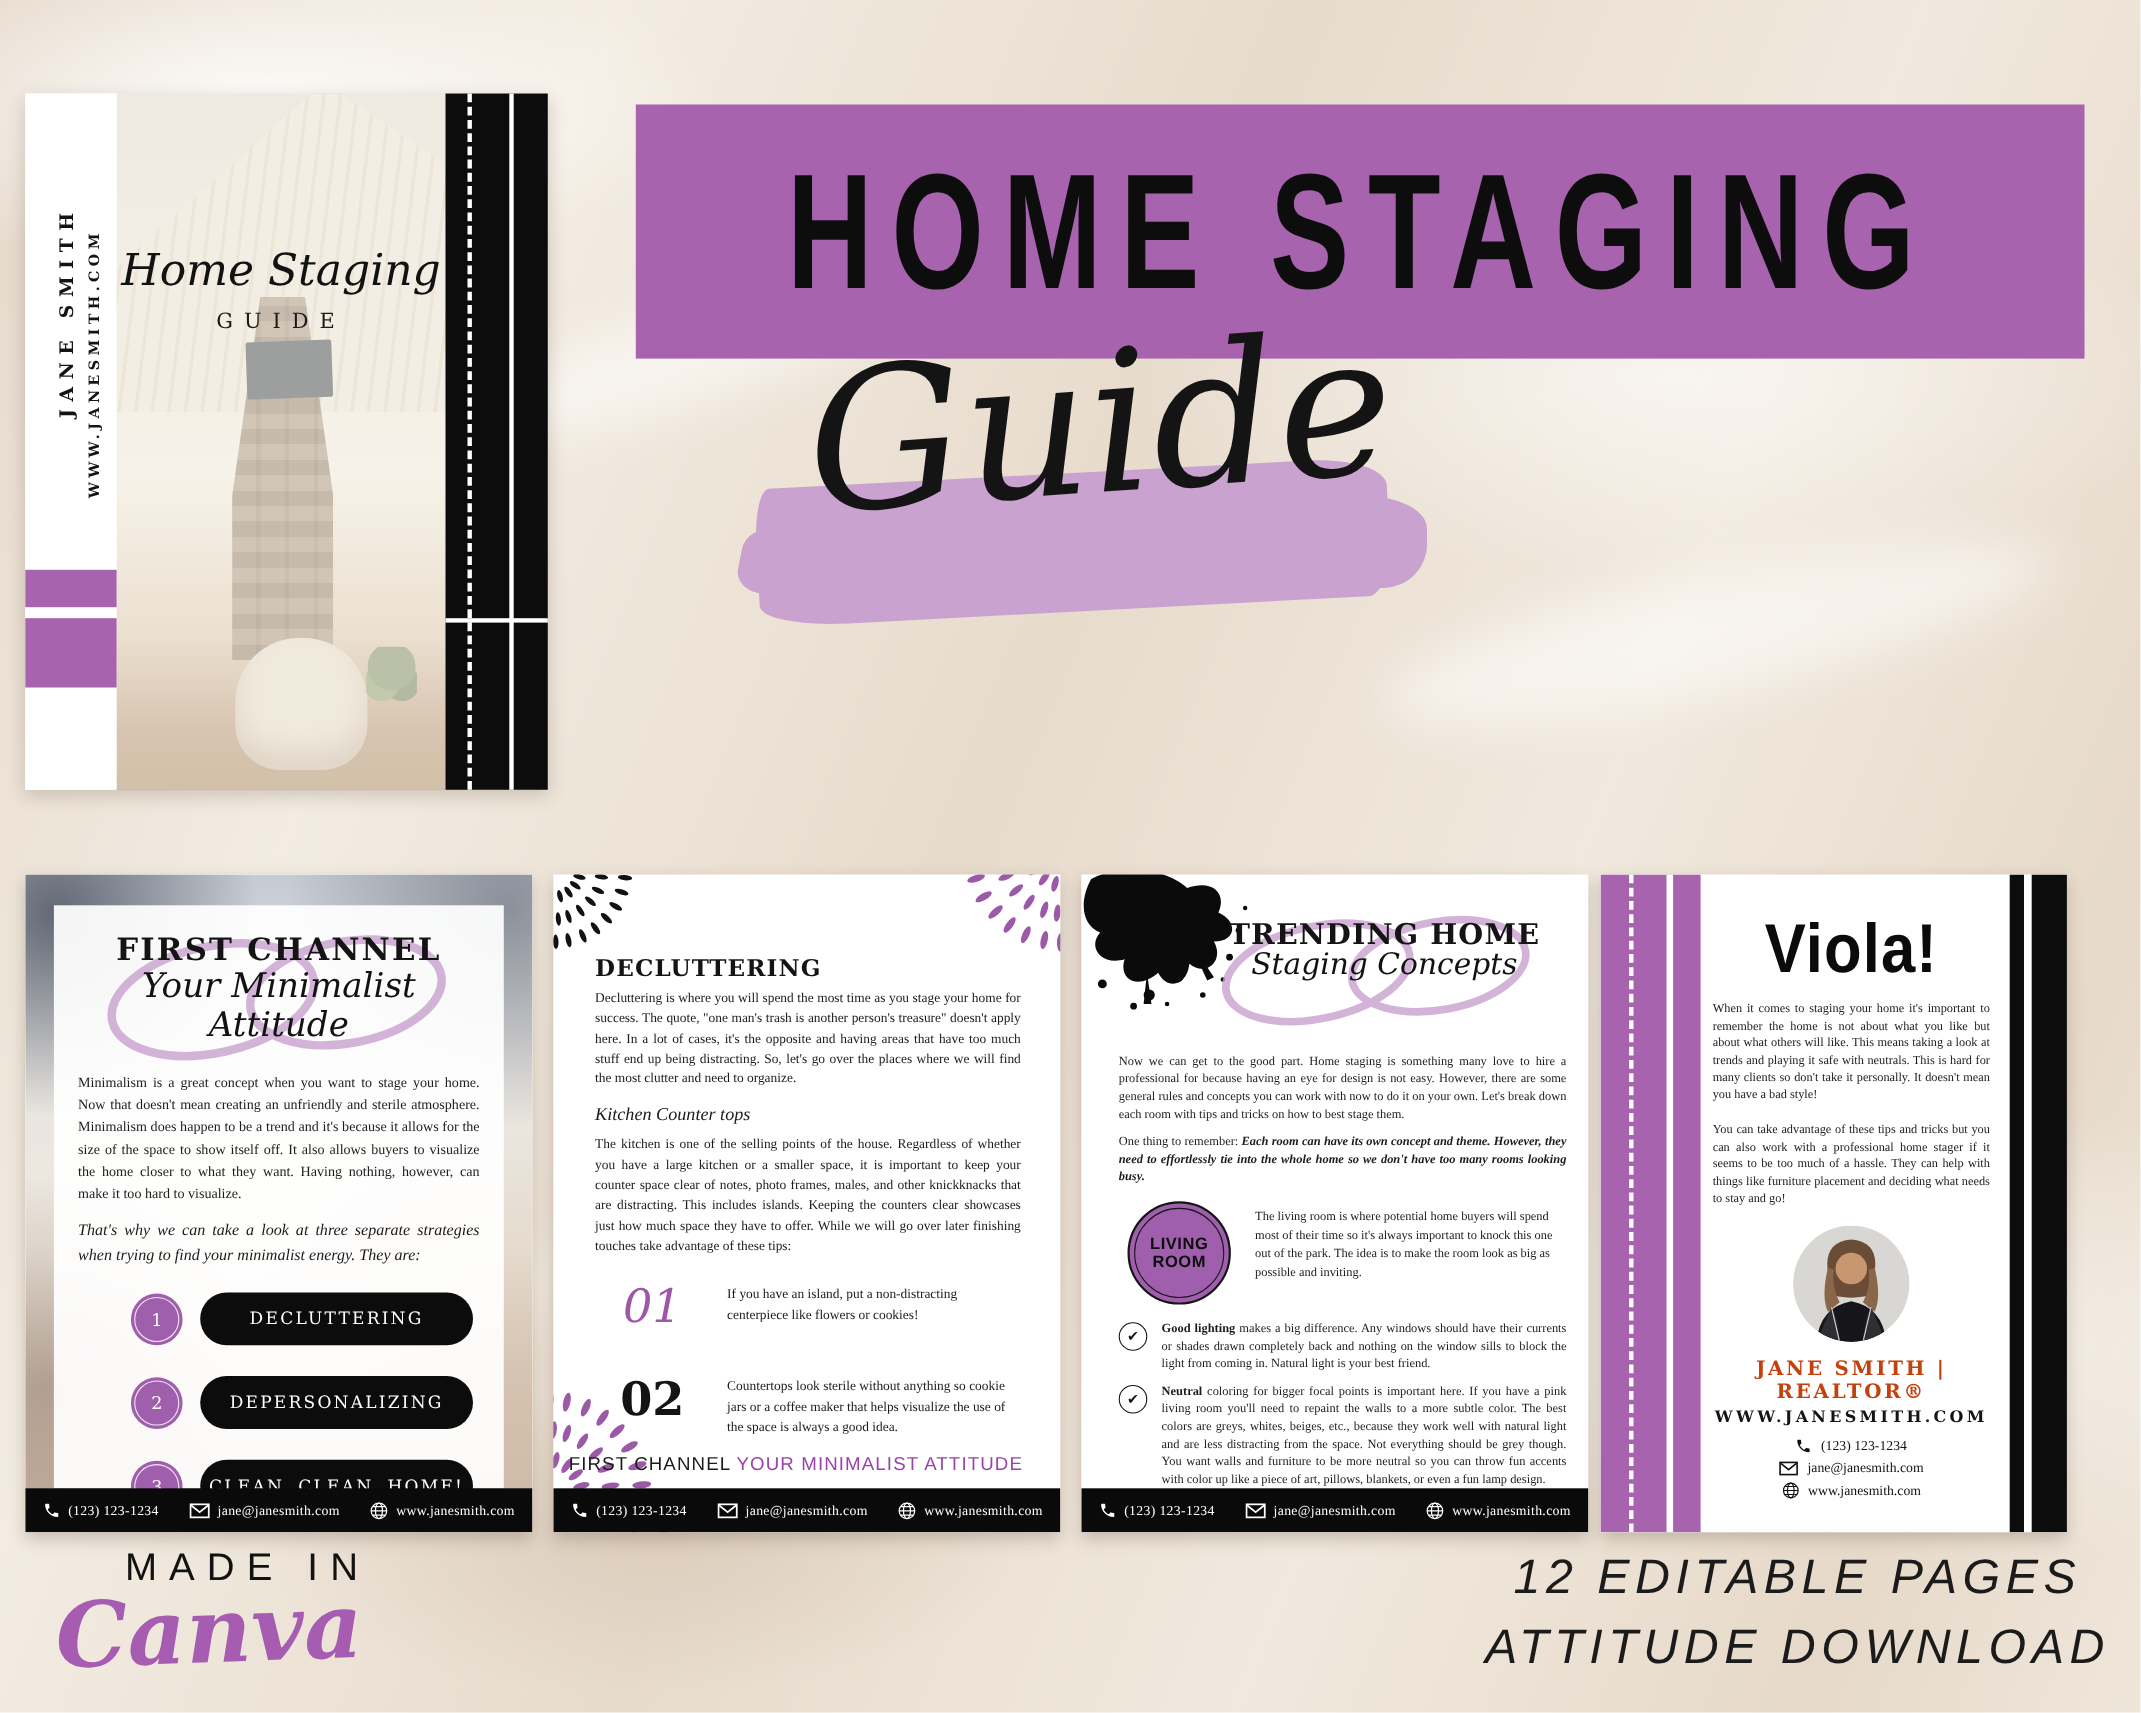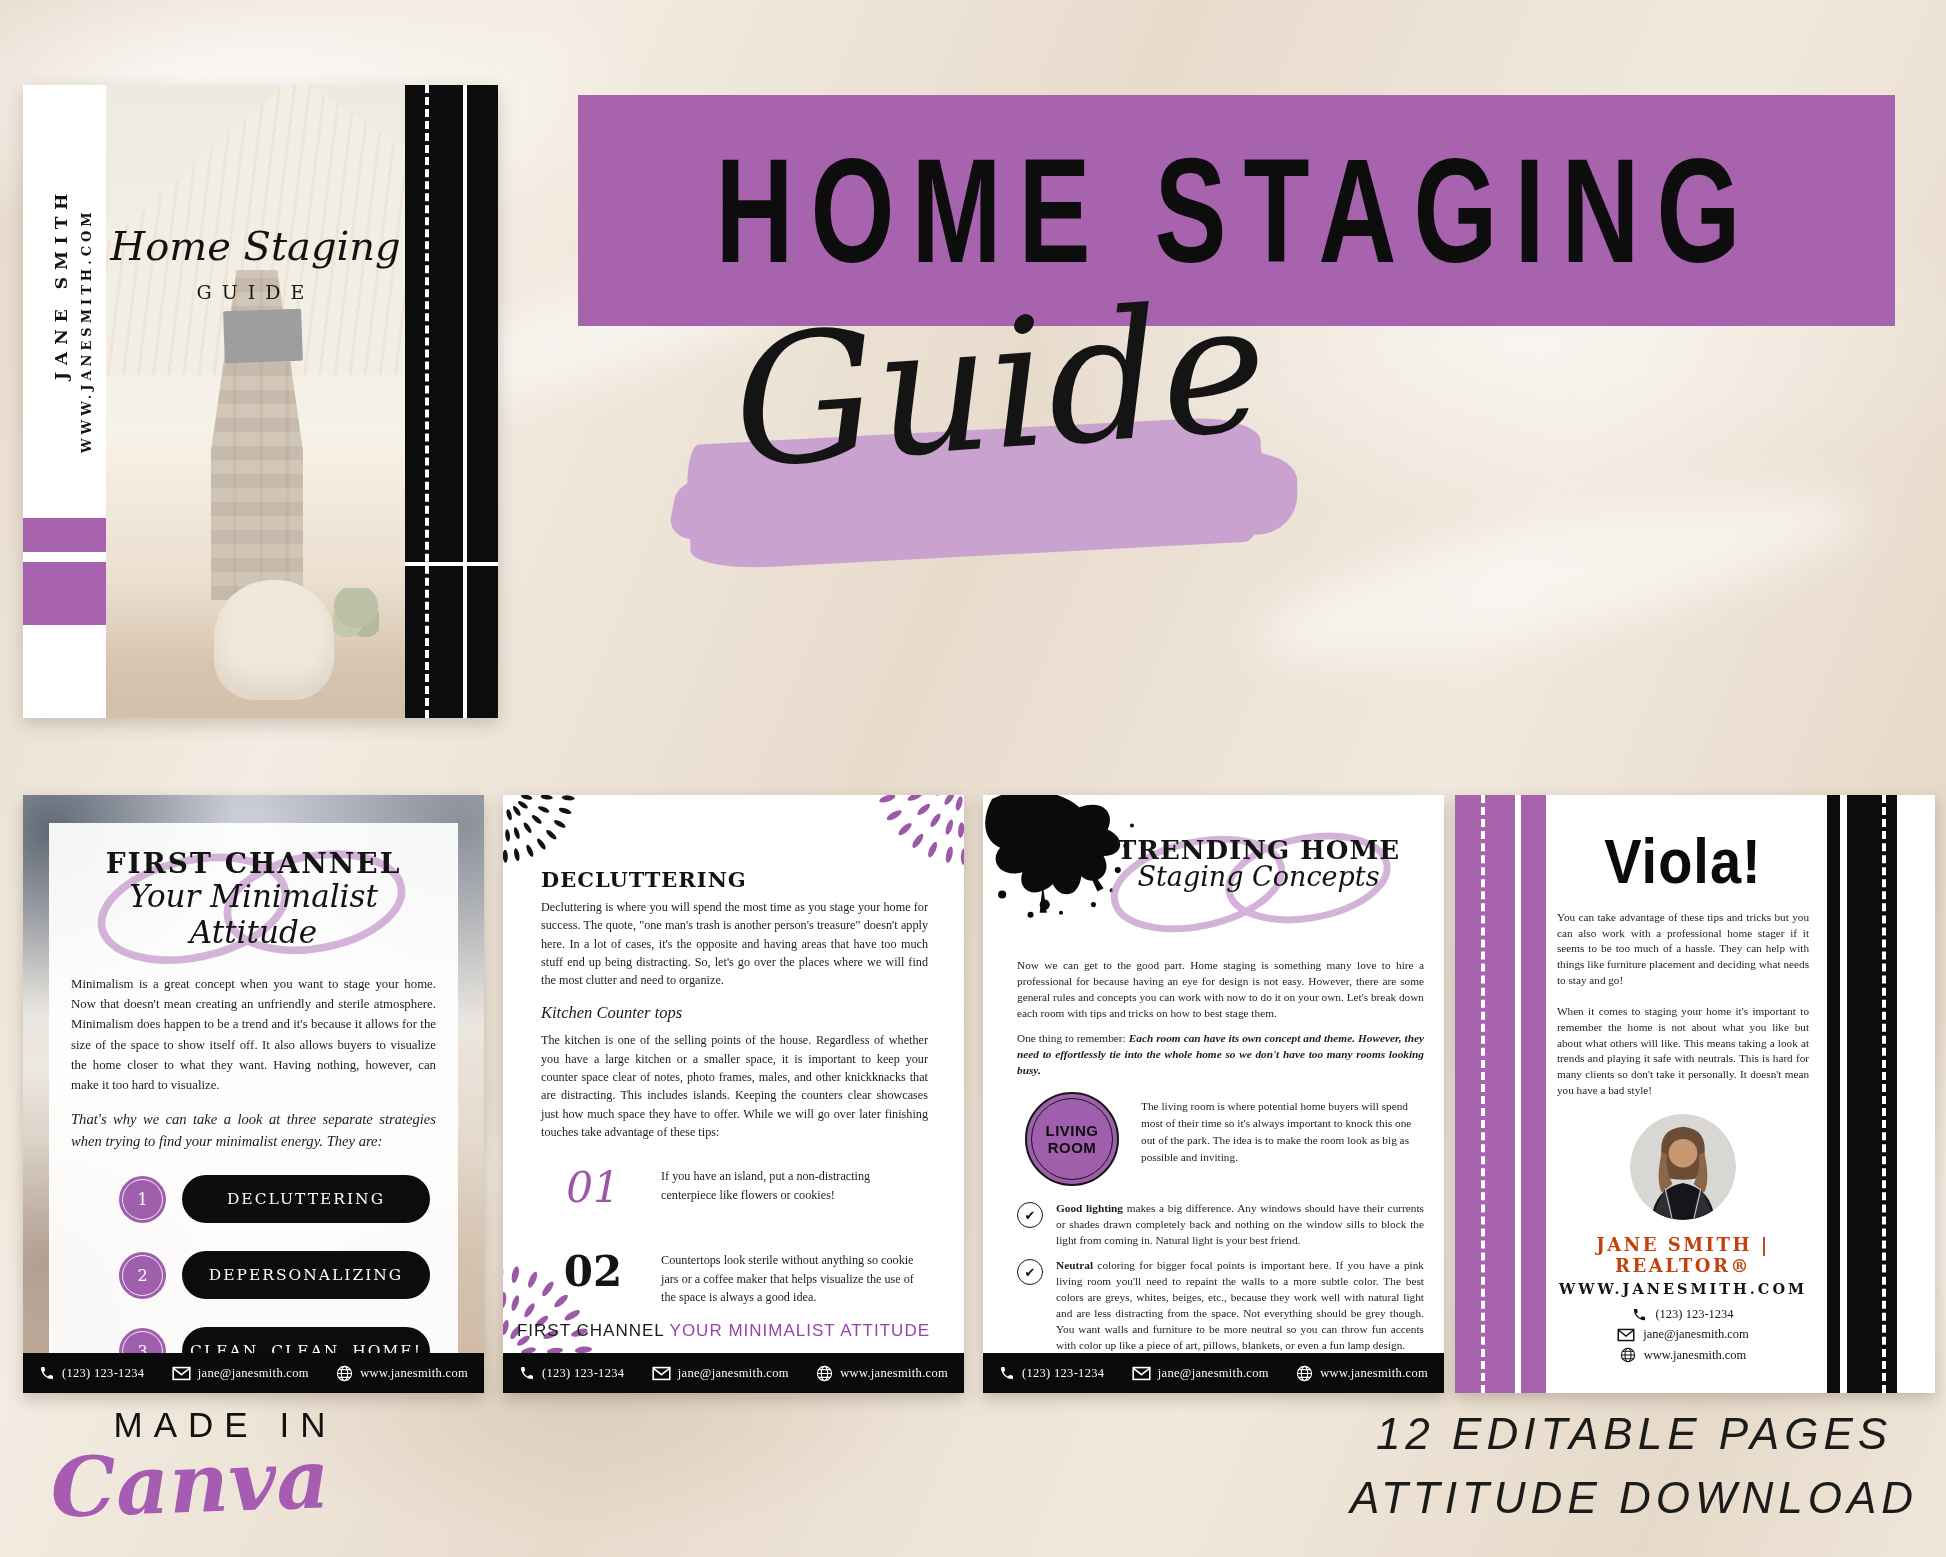--- a/index.html
+++ b/index.html
@@ -156,21 +156,21 @@
   .room-badge::after { content:""; position:absolute; inset:4px; border:1.5px solid #161616; border-radius:50%; }
   .badge-text { flex:1; margin-left:22px; margin-top:6px; font-size:11.3px; line-height:1.5; color:#1c1c1c; }
   .checks { margin-top:14px; }
   .check { display:flex; align-items:flex-start; margin-bottom:9px; }
   .check-icon { flex:none; width:26px; height:26px; border:1.8px solid #151515; border-radius:50%;
                 display:flex; align-items:center; justify-content:center; font-size:13px; margin-top:2px;
                 font-family:"DejaVu Sans", sans-serif; color:#111; }
   .check-text { flex:1; margin-left:13px; font-size:11.3px; line-height:1.42; text-align:justify; color:#1c1c1c; }
 
   
-  .p4 { left:1455px; width:480px; }
+  .p4 { left:1455px; width:424px; }
   .p4-left { position:absolute; left:0; top:0; bottom:0; width:91px; background:#a763ae; }
   .p4-left::before { content:""; position:absolute; left:26px; top:0; bottom:0; border-left:4px dashed #fff; }
   .p4-left::after { content:""; position:absolute; left:60px; top:0; bottom:0; width:6px; background:#fff; }
   .p4-black-a { position:absolute; left:372px; top:0; bottom:0; width:13px; background:#0c0c0c; }
   .p4-black-b { position:absolute; left:392px; top:0; bottom:0; width:50px; background:#0c0c0c; }
   .p4-black-b::before { content:""; position:absolute; right:11px; top:0; bottom:0; border-left:4px dashed #fff; }
   .p4-content { position:absolute; left:102px; width:252px; top:34px; }
   .p4-title { text-align:center; font-family:"Liberation Sans", sans-serif; font-weight:bold; font-size:56px;
               color:#0b0b0b; transform:scaleY(1.12); letter-spacing:1px; }
   .p4-para { margin-top:16px; font-size:11.2px; line-height:1.4; text-align:justify; color:#1c1c1c; }
@@ -450,22 +450,22 @@
       </span>
     </div>
   </div>
 
   <div class="page p4">
     <div class="p4-left"></div>
     <div class="p4-black-a"></div>
     <div class="p4-black-b"></div>
     <div class="p4-content">
       <div class="p4-title">Viola!</div>
+      <p class="p4-para">When it comes to staging your home it's important to remember the home is not about what you like but about what others will like. This means taking a look at trends and playing it safe with neutrals. This is hard for many clients so don't take it personally. It doesn't mean you have a bad style!</p>
       <p class="p4-para">You can take advantage of these tips and tricks but you can also work with a professional home stager if it seems to be too much of a hassle. They can help with things like furniture placement and deciding what needs to stay and go!</p>
-      <p class="p4-para">When it comes to staging your home it's important to remember the home is not about what you like but about what others will like. This means taking a look at trends and playing it safe with neutrals. This is hard for many clients so don't take it personally. It doesn't mean you have a bad style!</p>
       <svg class="p4-avatar" viewBox="0 0 100 100">
         <clipPath id="avclip">
             <circle cx="50" cy="50" r="50"></circle>
           </clipPath>
         <g clip-path="url(#avclip)">
           <rect width="100" height="100" fill="#d8d7d4"></rect>
           <path d="M30 40 Q26 14 50 12 Q74 14 70 40 L72 58 Q50 66 28 58 Z" fill="#6b4c36"></path>
           <path d="M30 36 Q24 62 30 74 L40 66 Q33 52 35 38 Z" fill="#8a6748"></path>
           <path d="M70 36 Q76 62 70 74 L60 66 Q67 52 65 38 Z" fill="#8a6748"></path>
           <circle cx="50" cy="37" r="13.5" fill="#c9976f"></circle>

